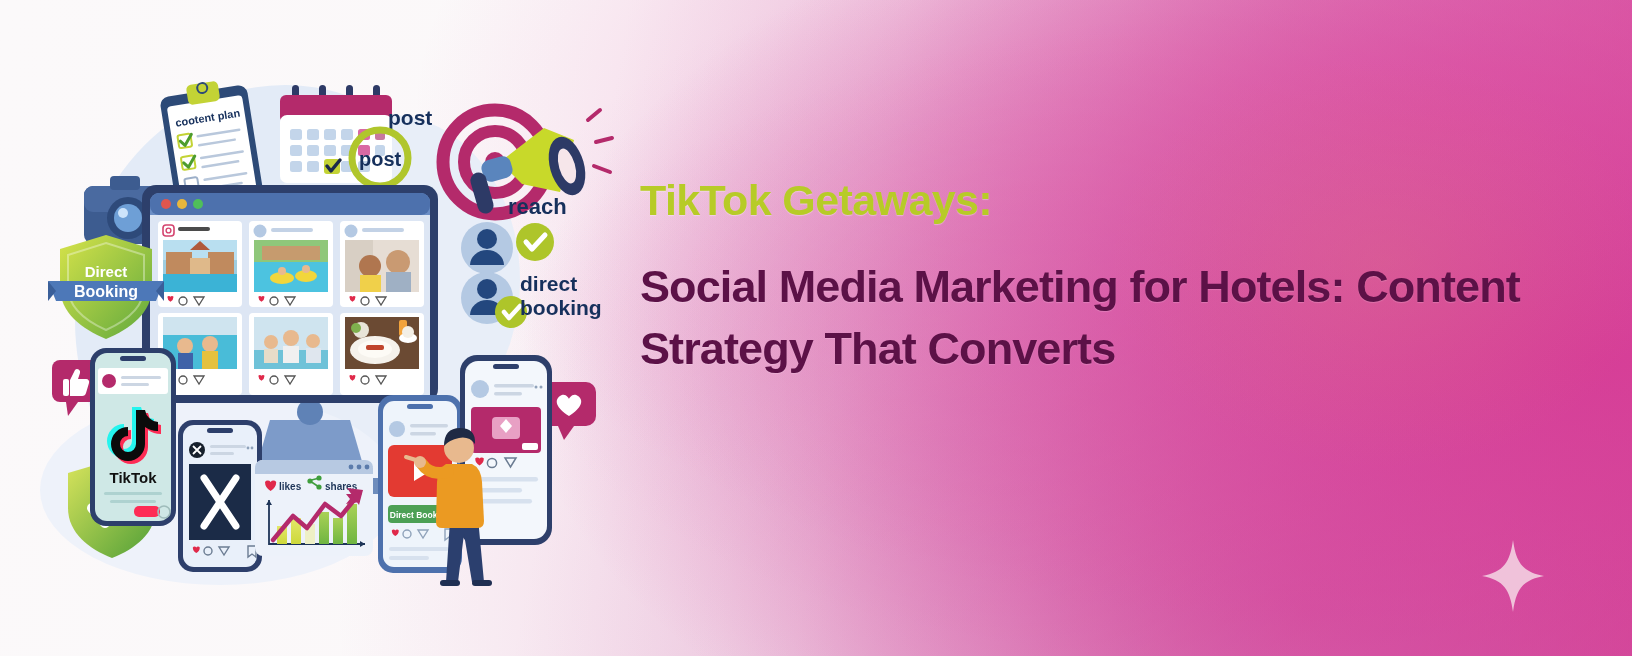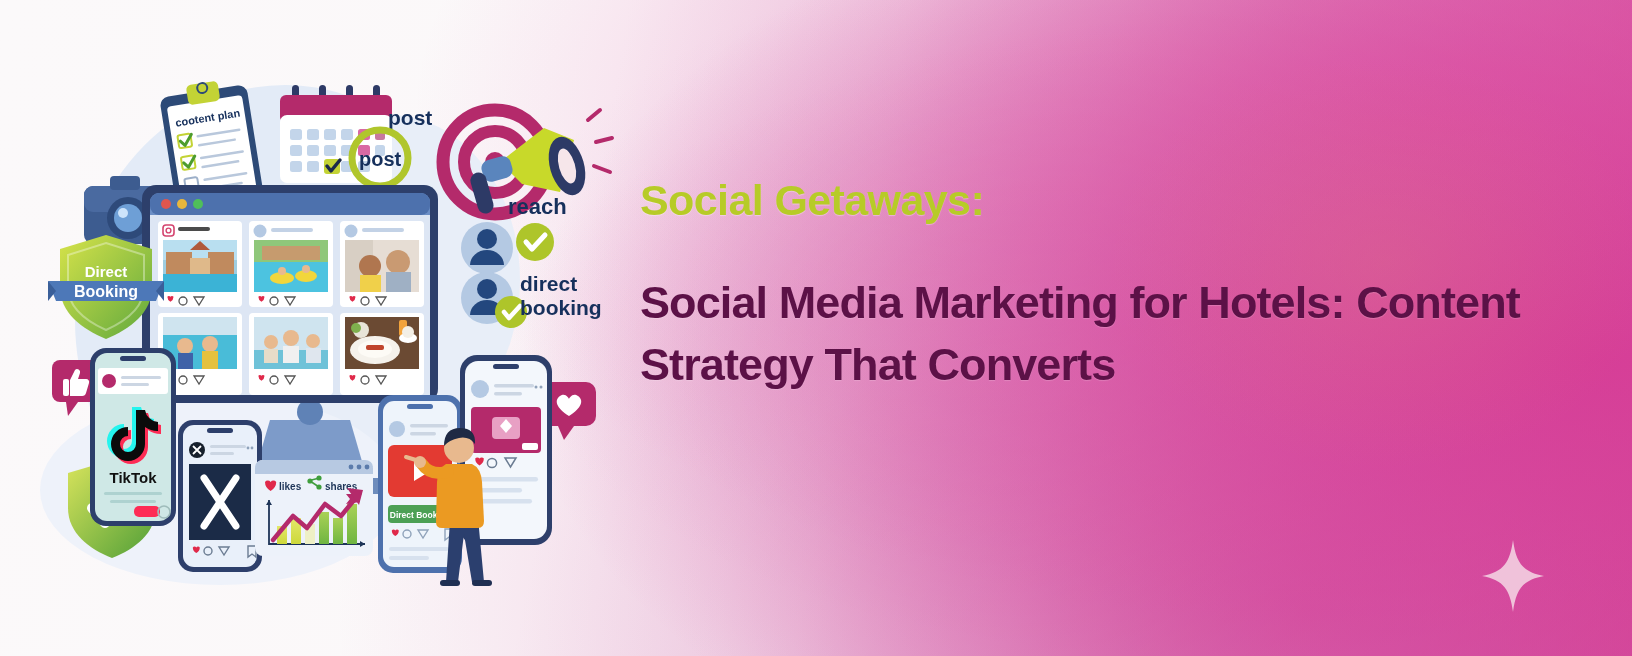--- a/index.html
+++ b/index.html
@@ -36,21 +36,21 @@
   }
 
   
   #text-block { position:absolute; left:640px; top:176px; width:900px; }
   #eyebrow {
     font-size:43px; font-weight:bold; letter-spacing:-0.6px;
     color:#b7cb27; line-height:1.12;
     text-shadow:0 1px 1px rgba(255,255,255,0.35);
   }
   #headline {
-    margin-top:48px;
+    margin-top:32px;
     font-size:45px; font-weight:bold; letter-spacing:-0.9px;
     color:#5c1147; line-height:1.38;
     max-width:880px;
     text-shadow:0 1px 1px rgba(255,255,255,0.18);
   }
 
   
   #illustration { position:absolute; left:30px; top:20px; width:620px; height:600px; }
   #illustration svg { display:block; }
 
@@ -491,21 +491,21 @@
         <circle cx="-8" cy="42" r="6" fill="#e8b98e"></circle>
         <path d="M-12 40 l-10 -3" stroke="#e8b98e" stroke-width="4" stroke-linecap="round"></path>
 
         <circle cx="31" cy="28" r="15" fill="#e8b98e"></circle>
         <path d="M16 26 q0 -18 16 -18 q16 0 15 16 q-6 -8 -16 -6 q-10 2 -15 8 z" fill="#1f2a44"></path>
       </g>
     </svg>
   </div>
 
   <div id="text-block">
-    <div id="eyebrow" style="color: rgb(183, 203, 39);">Social Getaways:</div>
+    <div id="eyebrow" style="color: rgb(183, 203, 39);">TikTok Getaways:</div>
     <h1 id="headline" style="color: rgb(92, 17, 71);">Social Media Marketing for Hotels: Content Strategy That Converts</h1>
   </div>
 
   <div id="sparkle">
     <svg width="62" height="72" viewBox="0 0 62 72" xmlns="http://www.w3.org/2000/svg">
       <path d="M31 0 C34 22 40 32 62 36 C40 40 34 50 31 72 C28 50 22 40 0 36 C22 32 28 22 31 0 Z" fill="#f0c2da"></path>
     </svg>
   </div>
 </div>
 

